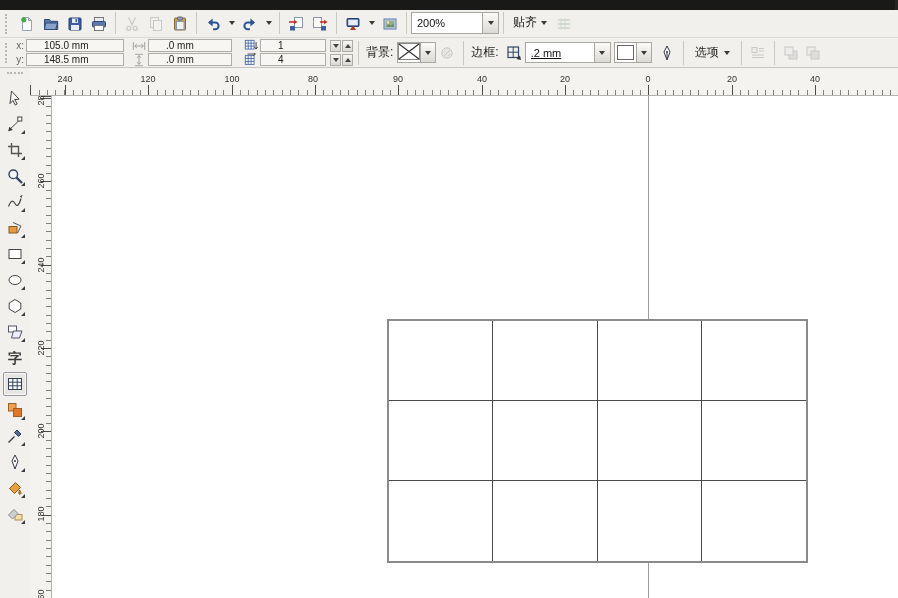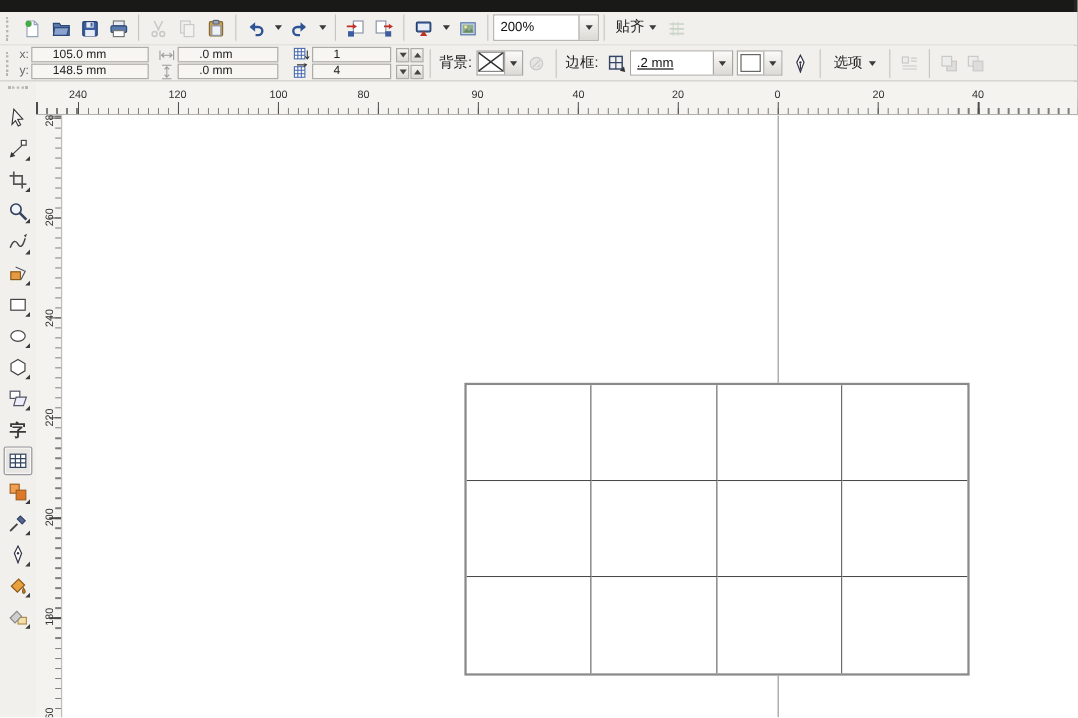--- a/index.html
+++ b/index.html
@@ -572,21 +572,21 @@
     </div>
 </div>
 
 <div class="hruler">
   <div class="minor"></div>
   <div class="major"></div>
   <div class="hnums">
       <span class="hnum" style="left: 35px;">240</span>
       <span class="hnum" style="left: 118px;">120</span>
       <span class="hnum" style="left: 202px;">100</span>
-      <span class="hnum" style="left: 273px;">80</span>
+      <span class="hnum" style="left: 283px;">80</span>
       <span class="hnum" style="left: 368px;">90</span>
       <span class="hnum" style="left: 452px;">40</span>
       <span class="hnum" style="left: 535px;">20</span>
       <span class="hnum" style="left: 618px;">0</span>
       <span class="hnum" style="left: 702px;">20</span>
       <span class="hnum" style="left: 785px;">40</span>
     </div>
 </div>
 <div class="vruler">
   <div class="minor"></div>

